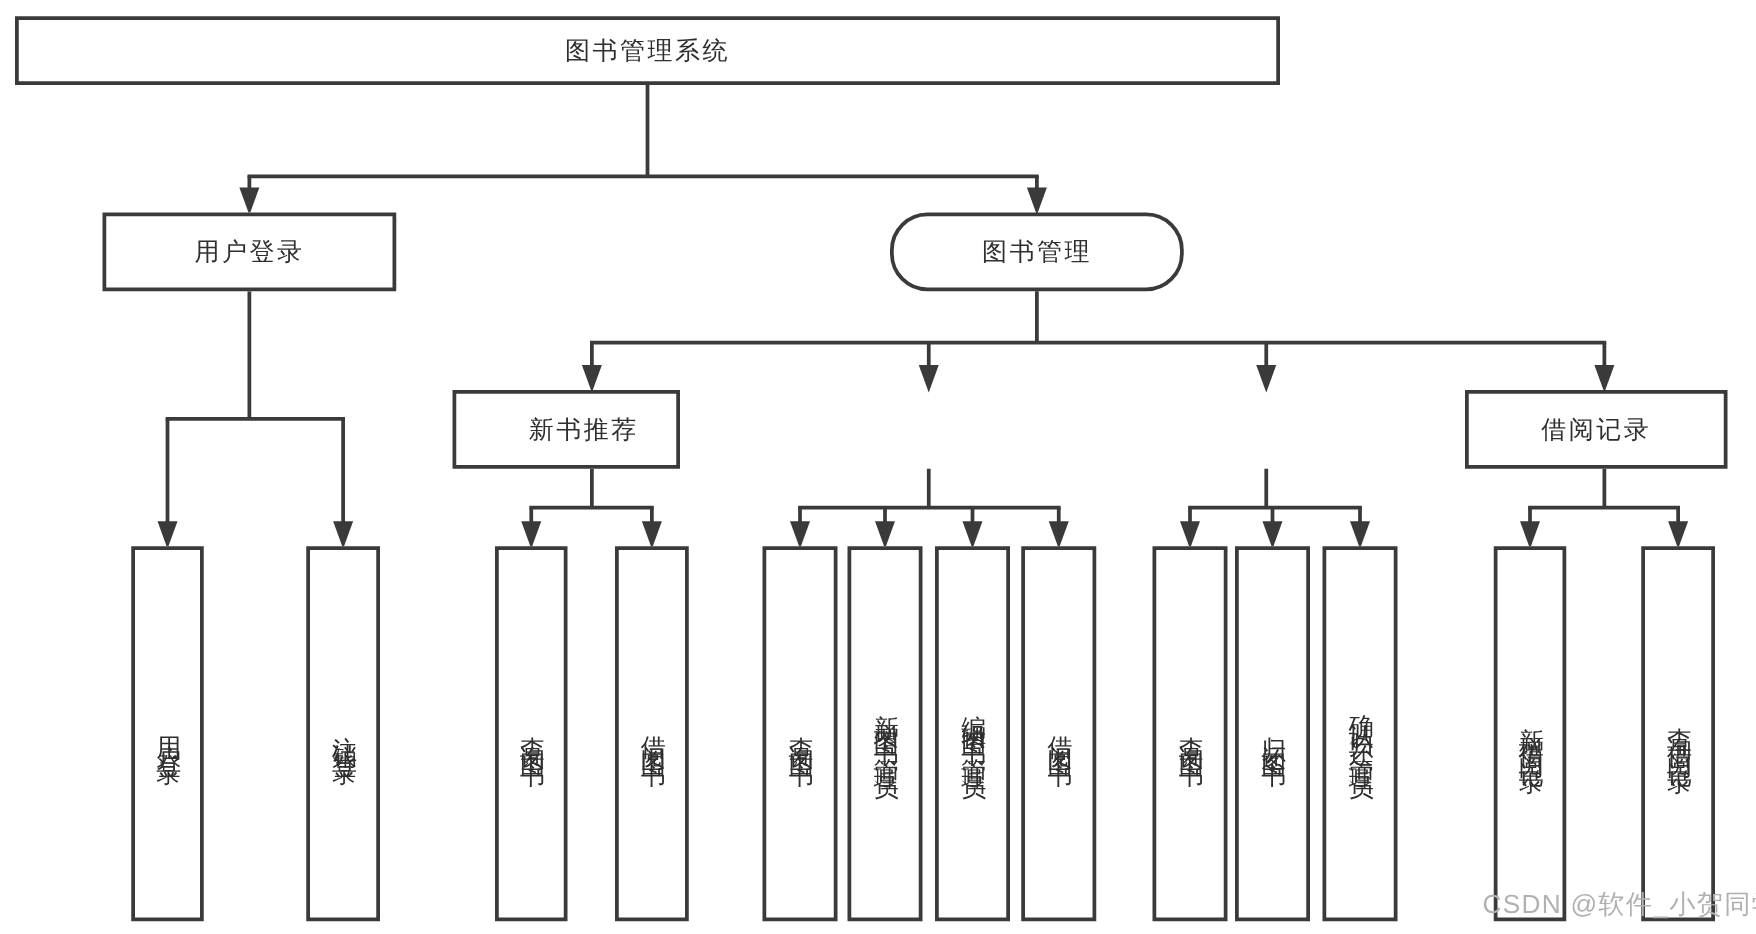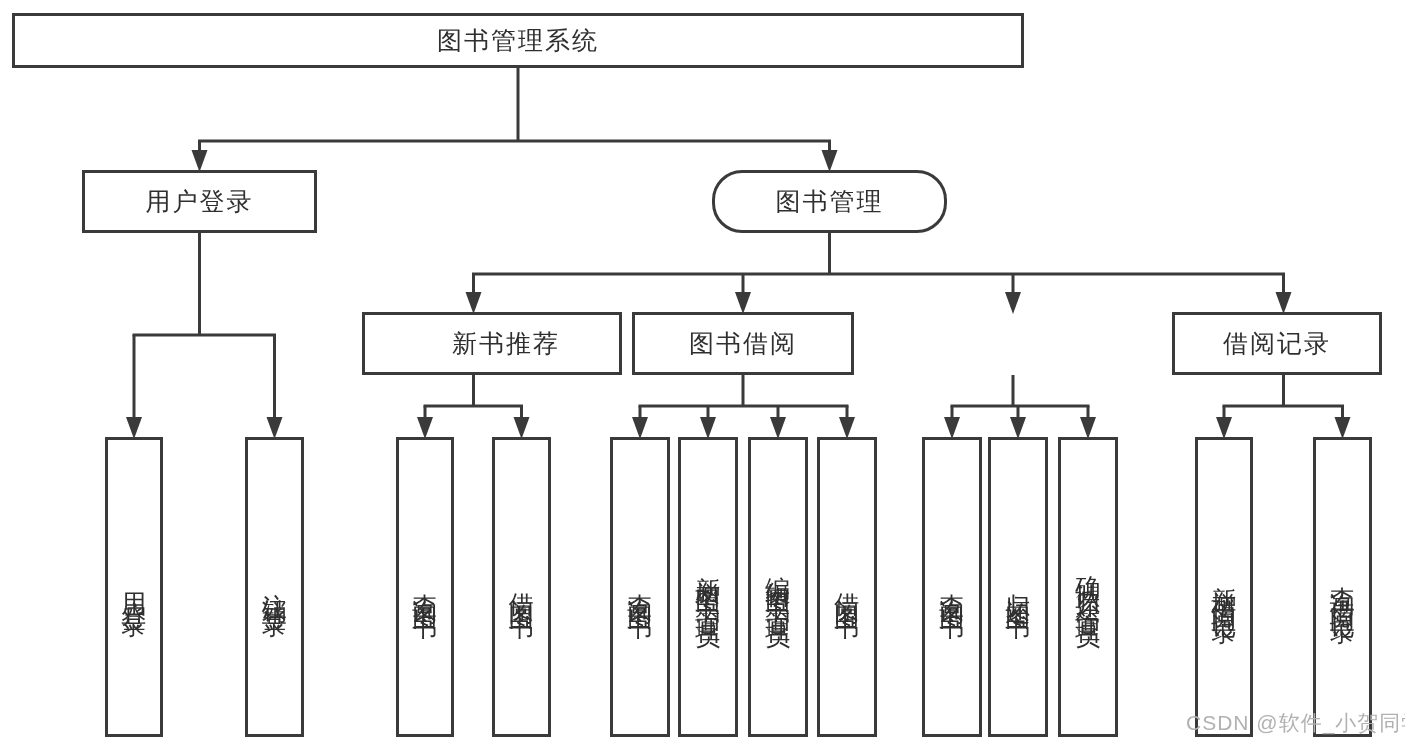--- a/index.html
+++ b/index.html
@@ -17,21 +17,21 @@
     position:absolute;
     box-sizing:border-box;
     background:#ffffff;
     border:3px solid #3a3a3a;
     display:flex;
     align-items:center;
     justify-content:center;
     color:#2f2f2f;
   }
   .node-label{
-    font-size:25px;
+    font-size:20px;
     letter-spacing:2px;
     white-space:nowrap;
     text-align:center;
   }
   .node.vertical .node-label{
     writing-mode:vertical-rl;
     text-orientation:mixed;
     letter-spacing:7px;
     line-height:1.05;
     white-space:normal;
@@ -109,25 +109,22 @@
 
   <div class="node" style="left: 12px; top: 13px; width: 1012px; height: 55px;">
       <span class="node-label">图书管理系统</span>
     </div>
     <div class="node" style="left: 82px; top: 170px; width: 235px; height: 63px;">
       <span class="node-label">用户登录</span>
     </div>
     <div class="node" style="left: 712px; top: 170px; width: 235px; height: 63px; border-radius: 30px;">
       <span class="node-label">图书管理</span>
     </div>
-    <div class="node" style="left: 362px; top: 312px; width: 260px; height: 63px; padding-left: 28px;">
+    <div class="node" style="left: 362px; top: 312px; width: 182px; height: 63px; padding-left: 28px;">
       <span class="node-label">新书推荐</span>
-    </div>
-    <div class="node" style="left: 632px; top: 312px; width: 222px; height: 63px;">
-      <span class="node-label">图书借阅</span>
     </div>
     <div class="node" style="left: 1172px; top: 312px; width: 210px; height: 63px;">
       <span class="node-label">借阅记录</span>
     </div>
     <div class="node vertical" style="left: 105px; top: 437px; width: 58px; height: 300px;">
       <span class="node-label">用户登录</span>
     </div>
     <div class="node vertical" style="left: 245px; top: 437px; width: 59px; height: 300px;">
       <span class="node-label">注销登录</span>
     </div>

